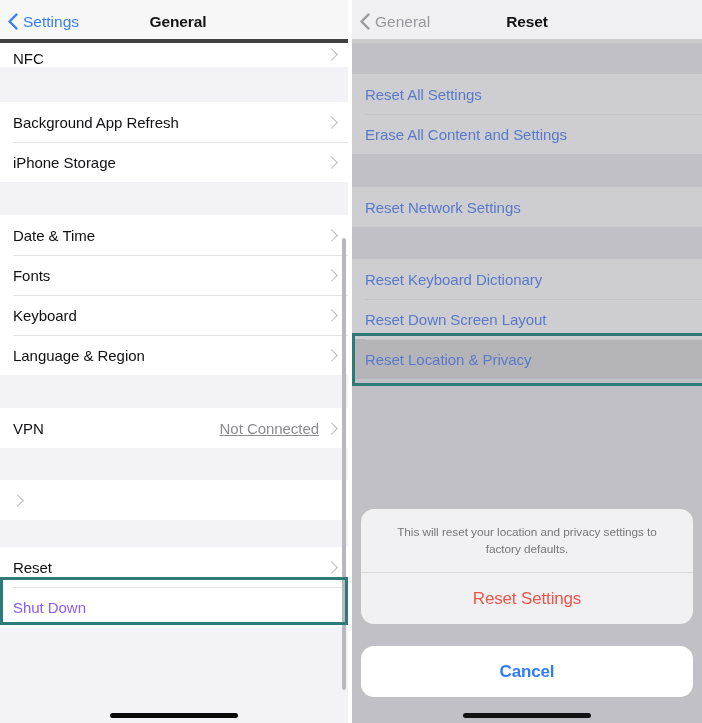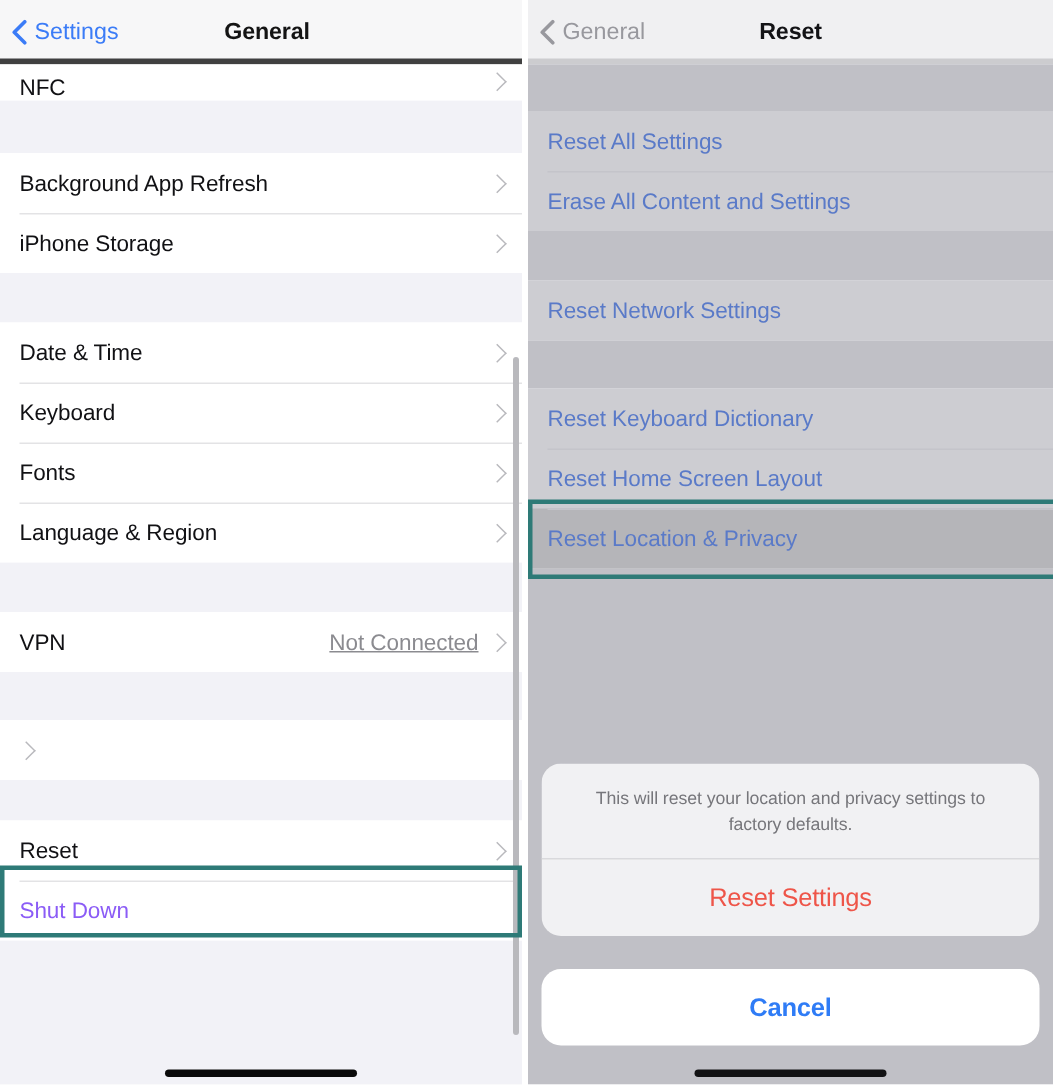--- a/index.html
+++ b/index.html
@@ -193,25 +193,25 @@
         </div>
       </div>
       <div class="spacer" style="height:33px"></div>
 
       <div class="grp">
         <div class="row">
           <span class="row-label">Date &amp; Time</span>
           <span class="chev"></span>
         </div>
         <div class="row">
+          <span class="row-label">Fonts</span>
+          <span class="chev"></span>
+        </div>
+        <div class="row">
           <span class="row-label">Keyboard</span>
-          <span class="chev"></span>
-        </div>
-        <div class="row">
-          <span class="row-label">Fonts</span>
           <span class="chev"></span>
         </div>
         <div class="row">
           <span class="row-label">Language &amp; Region</span>
           <span class="chev"></span>
         </div>
       </div>
       <div class="spacer" style="height:33px"></div>
 
       <div class="grp">
@@ -281,21 +281,21 @@
           <span class="row-label">Reset Network Settings</span>
         </div>
       </div>
       <div class="spacer" style="height:32px"></div>
 
       <div class="grp">
         <div class="row link">
           <span class="row-label">Reset Keyboard Dictionary</span>
         </div>
         <div class="row link">
-          <span class="row-label">Reset Home Screen Layout</span>
+          <span class="row-label">Reset Down Screen Layout</span>
         </div>
         <div class="row link pressed">
           <span class="row-label">Reset Location &amp; Privacy</span>
         </div>
       </div>
       <div class="bottom-pad" style="height:400px"></div>
     </div>
 
     <div class="hl-box" id="right-highlight" style="left:0px; top:333px; width:353px; height:53px;"></div>
 

